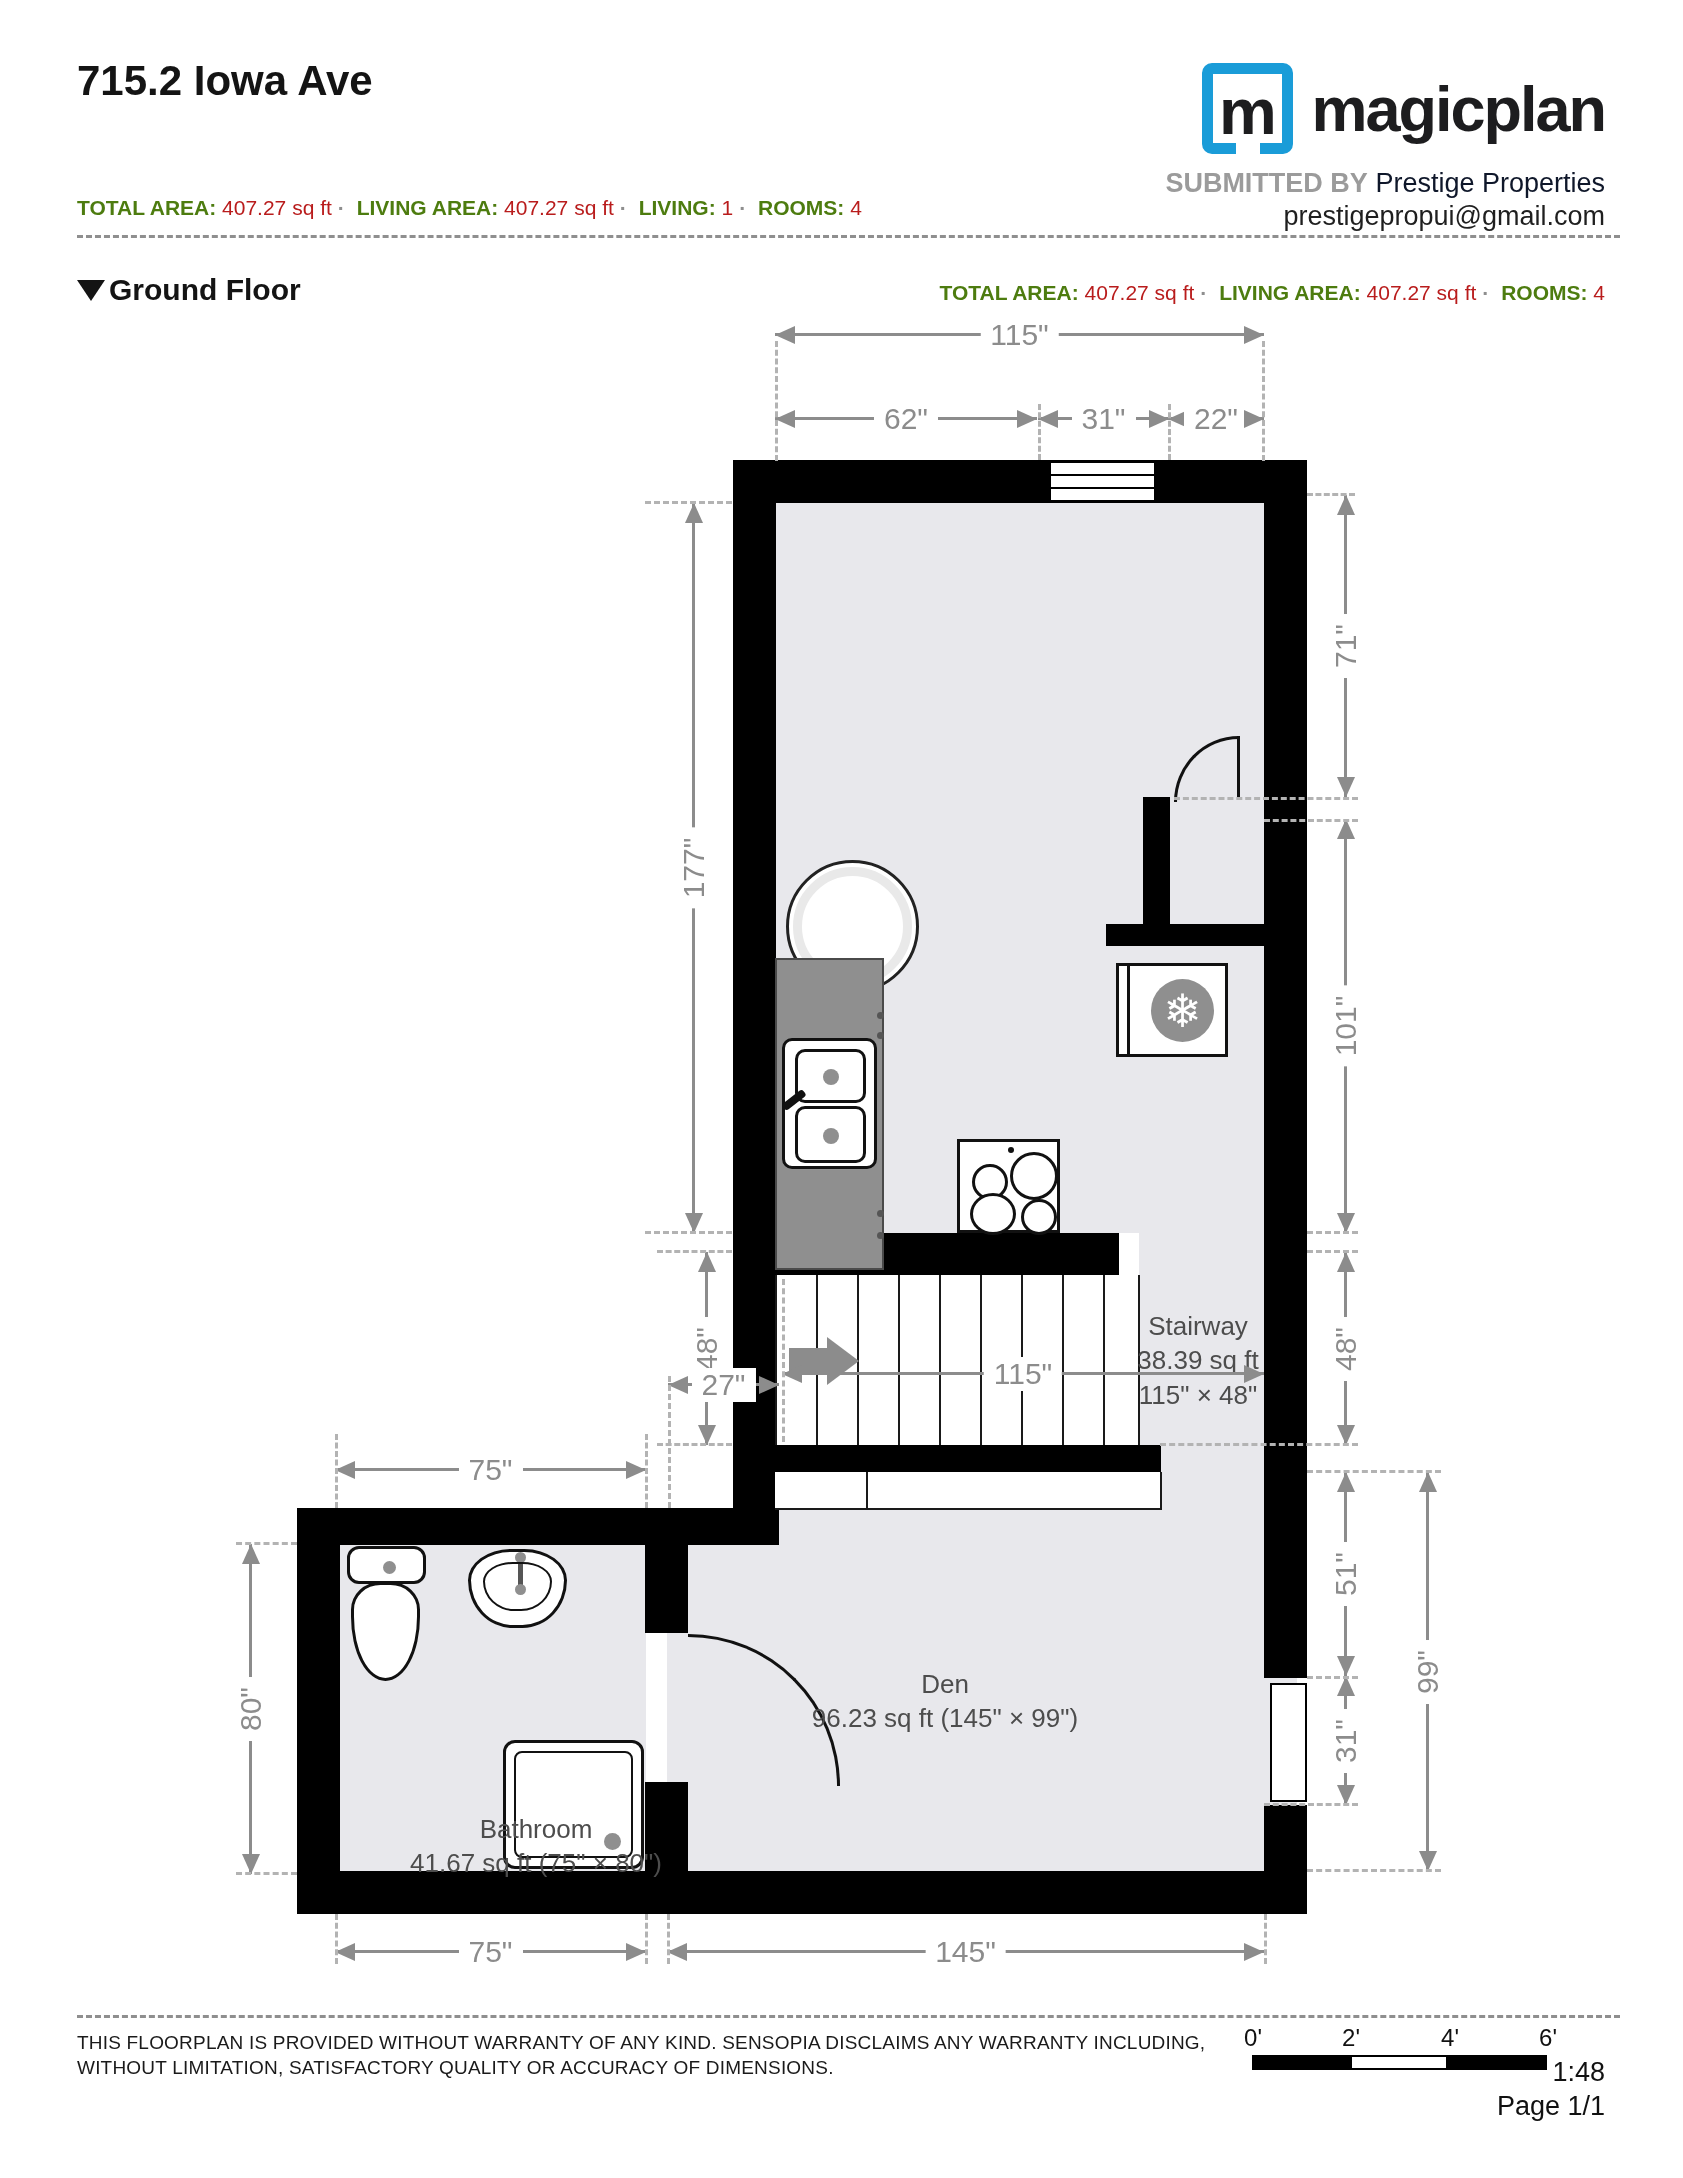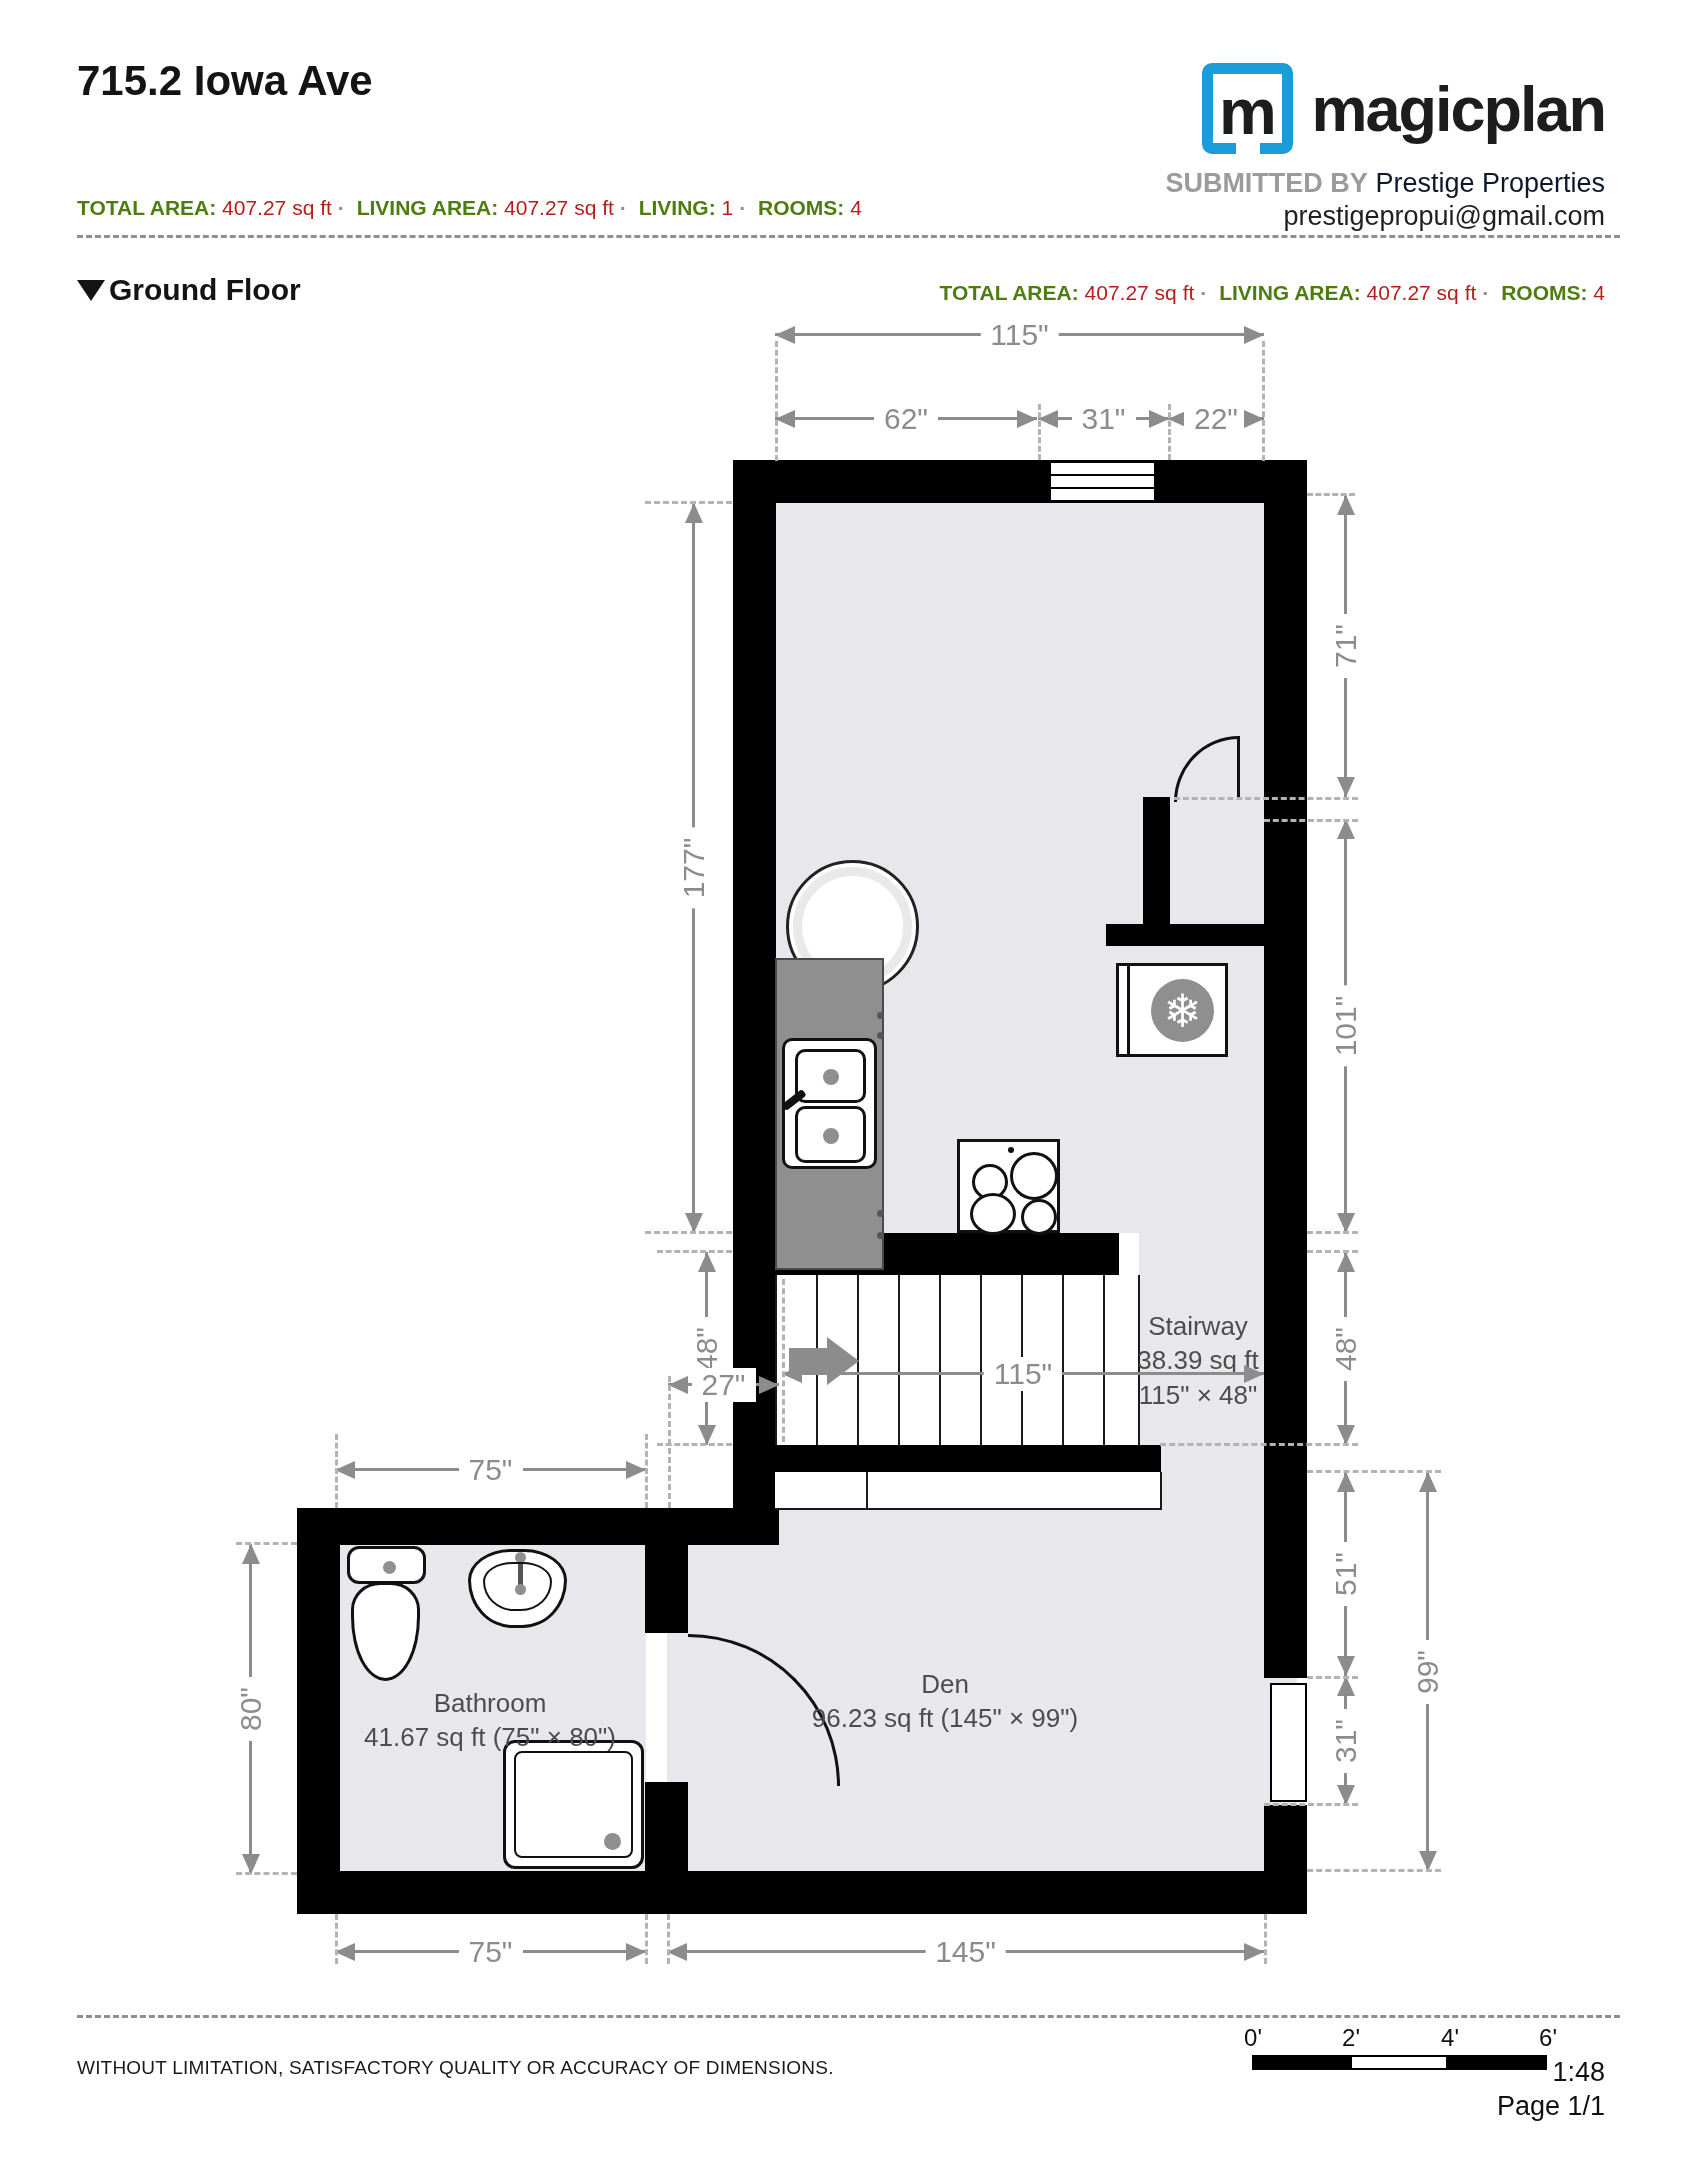--- a/index.html
+++ b/index.html
@@ -216,21 +216,21 @@
   </div>
   <div class="shower" style="left:503px;top:1740px;width:141px;height:129px;">
     <div class="drain" style="right:20px;bottom:16px;width:17px;height:17px;"></div>
   </div>
 
   <div class="roomlabel" style="left:1074px;top:1309px;width:248px;">
     <div>Stairway</div>
     <div>38.39 sq ft</div>
     <div>115" × 48"</div>
   </div>
-  <div class="roomlabel" style="left:297px;top:1686px;width:386px;">
+  <div class="roomlabel" style="left:297px;top:1812px;width:386px;padding-left:46px;">
     <div>Bathroom</div>
     <div>41.67 sq ft (75" × 80")</div>
   </div>
   <div class="roomlabel" style="left:752px;top:1667px;width:386px;">
     <div>Den</div>
     <div>96.23 sq ft (145" × 99")</div>
   </div>
 
   <div class="hdim" style="left:775px;top:333px;width:489px;">
       <span class="dlbl">115"</span>
@@ -315,20 +315,21 @@
   <div class="dash-v" style="left:645px;top:1434px;height:74px;"></div>
   <div class="dash-h" style="left:236px;top:1542px;width:61px;"></div>
   <div class="dash-h" style="left:236px;top:1872px;width:61px;"></div>
   <div class="dash-v" style="left:335px;top:1914px;height:50px;"></div>
   <div class="dash-v" style="left:645px;top:1914px;height:50px;"></div>
   <div class="dash-v" style="left:667px;top:1914px;height:50px;"></div>
   <div class="dash-v" style="left:1264px;top:1914px;height:50px;"></div>
   <div class="dash-v" style="left:782px;top:1279px;height:163px;"></div>
 
   <div class="divider" style="top:2015px;"></div>
+  <div class="disc" style="top:2032px;">THIS FLOORPLAN IS PROVIDED WITHOUT WARRANTY OF ANY KIND. SENSOPIA DISCLAIMS ANY WARRANTY INCLUDING,</div>
   <div class="disc" style="top:2057px;">WITHOUT LIMITATION, SATISFACTORY QUALITY OR ACCURACY OF DIMENSIONS.</div>
 
   <div class="scale-ticks">
     <span style="left:25px;">0'</span>
     <span style="left:123px;">2'</span>
     <span style="left:222px;">4'</span>
     <span style="left:320px;">6'</span>
   </div>
   <div class="scalebar">
     <div class="seg" style="width:98px;background:#000;"></div>

